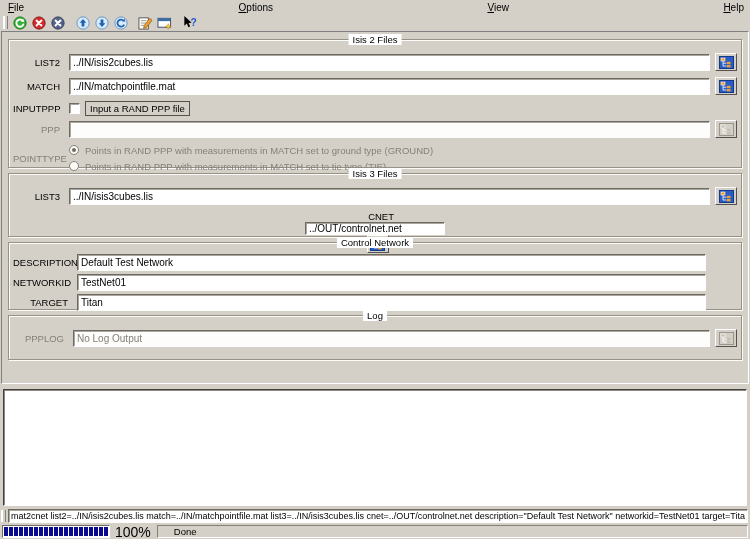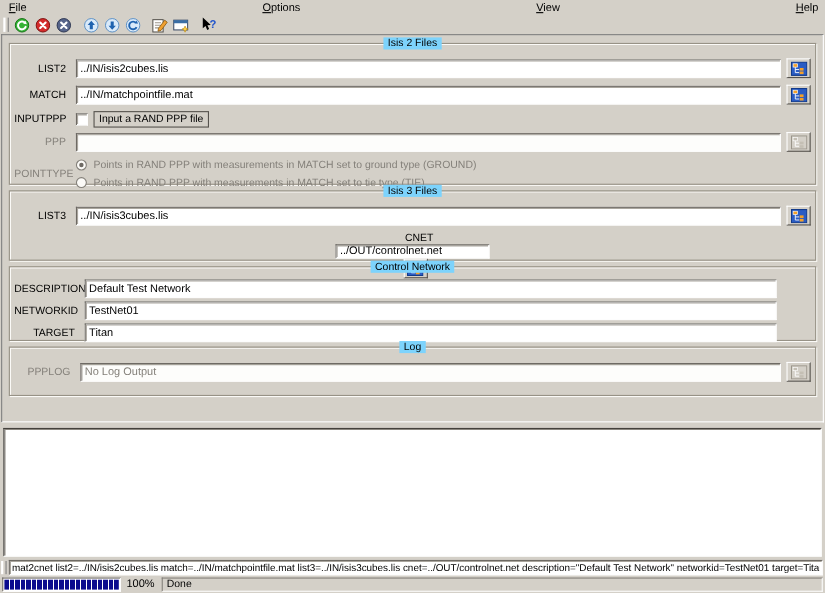--- a/index.html
+++ b/index.html
@@ -29,21 +29,21 @@
 
   
   .main-panel { position:absolute; left:1px; top:31px; width:748px; height:353px;
     border:1px solid; border-color:#808080 #fff #fff #808080;
     background:#d4d0c8; padding:2px 6px 0 6px; }
 
   .groupbox { position:relative; border:1px solid #979286;
     box-shadow:1px 1px 0 #fbfaf7, inset 1px 1px 0 #fbfaf7;
     margin-top:5px; padding:1px 4px 0 4px; }
   .group-title { position:absolute; top:-6px; left:50%; transform:translateX(-50%);
-    background:#7dd3fc; padding:0 4px; font-size:9.5px; white-space:nowrap; }
+    background:#ffffff; padding:0 4px; font-size:9.5px; white-space:nowrap; }
 
   .frow { display:flex; align-items:center; }
   .flabel { text-align:right; padding-right:9px; font-size:9.5px; flex:none; }
   .g12 .flabel { width:56px; }
   .g3  .flabel { width:64px; }
   .g4  .flabel { width:60px; }
   .flabel.disabled, .disabled { color:#84807a; }
 
   .field { flex:1; height:17px; background:#fff; color:#000;
     border:1px solid; border-color:#6e6a64 #fdfdfd #fdfdfd #6e6a64;
@@ -87,24 +87,24 @@
     font-family:"Liberation Sans", sans-serif; font-size:9px; padding:0 2px; }
 
   
   .statusbar { position:absolute; left:0; top:524px; width:750px; height:15px;
     display:flex; align-items:center; padding:0 2px; }
   .progress { width:108px; height:13px; background:#fff; flex:none;
     border:1px solid; border-color:#6e6a64 #fdfdfd #fdfdfd #6e6a64;
     padding:1px; }
   .progress-fill { height:100%; width:100%;
     background:repeating-linear-gradient(90deg,#0a0a8e 0px,#0a0a8e 4px,#fff 4px,#fff 5px); }
-  .progress-label { padding:0 6px 0 5px; font-size:10px; flex:none; }
+  .progress-label { padding:0 6px 0 5px; font-size:14px; flex:none; }
   .status-msg-panel { flex:1; height:13px; display:flex; align-items:center;
     border:1px solid; border-color:#84807a #fdfdfd #fdfdfd #84807a;
-    padding:0 4px; font-size:9.5px; }
+    padding:0 16px; font-size:9.5px; }
 
   u { text-decoration:underline; }
 </style>
 </head>
 <body>
 
 <div class="menubar">
   <span class="menu-item"><u>F</u>ile</span>
   <span class="menu-item"><u>O</u>ptions</span>
   <span class="menu-item"><u>V</u>iew</span>

